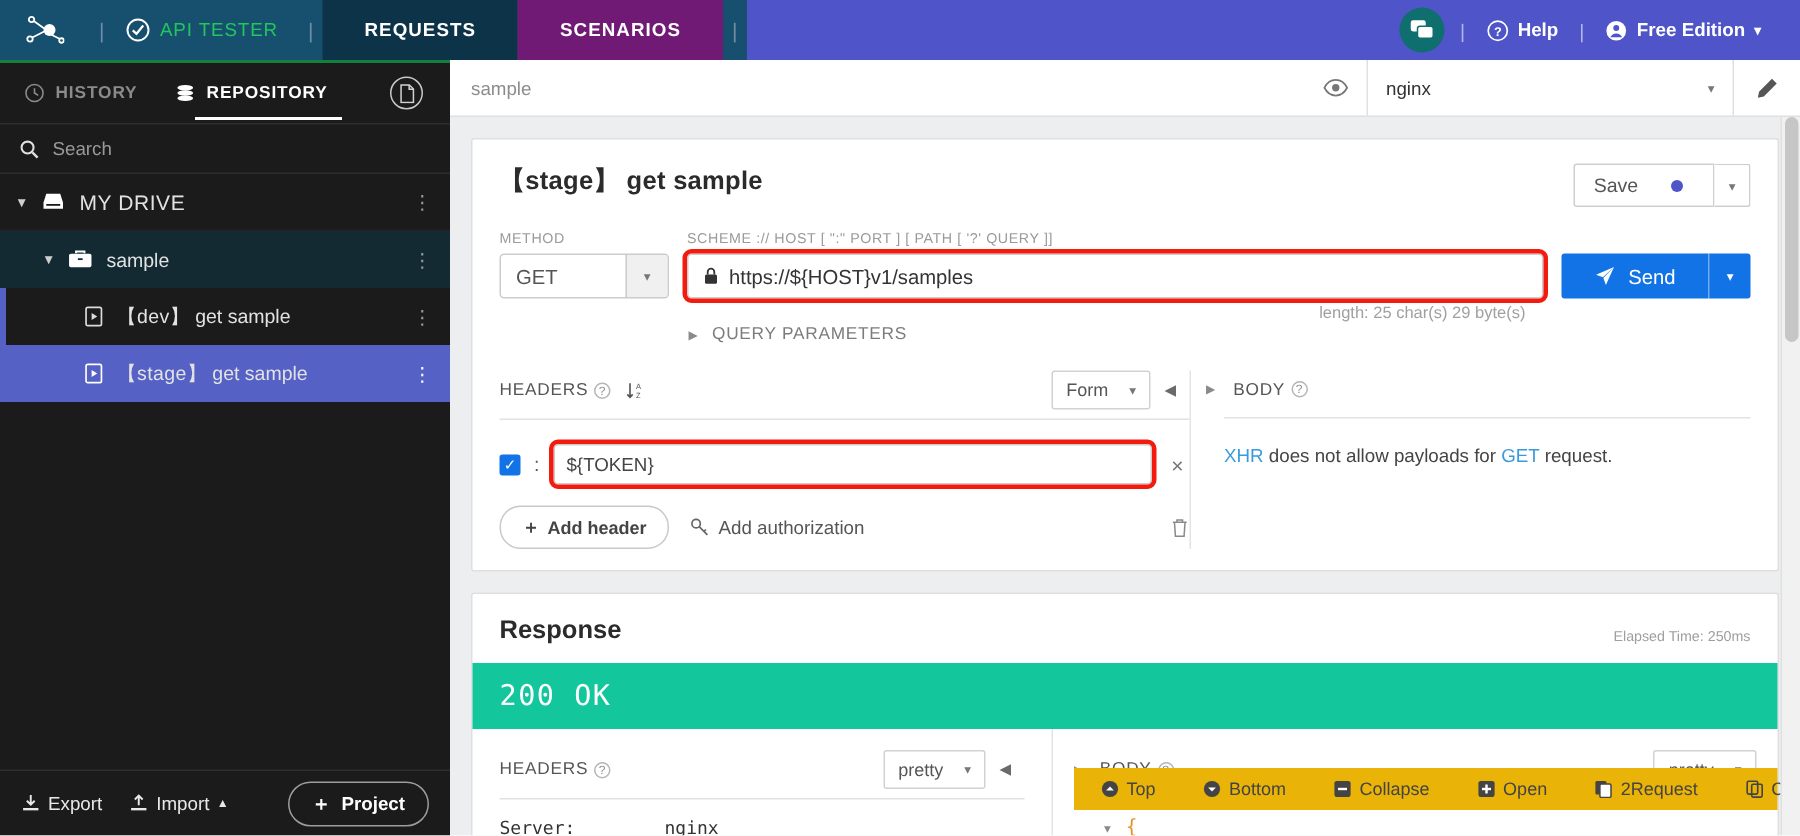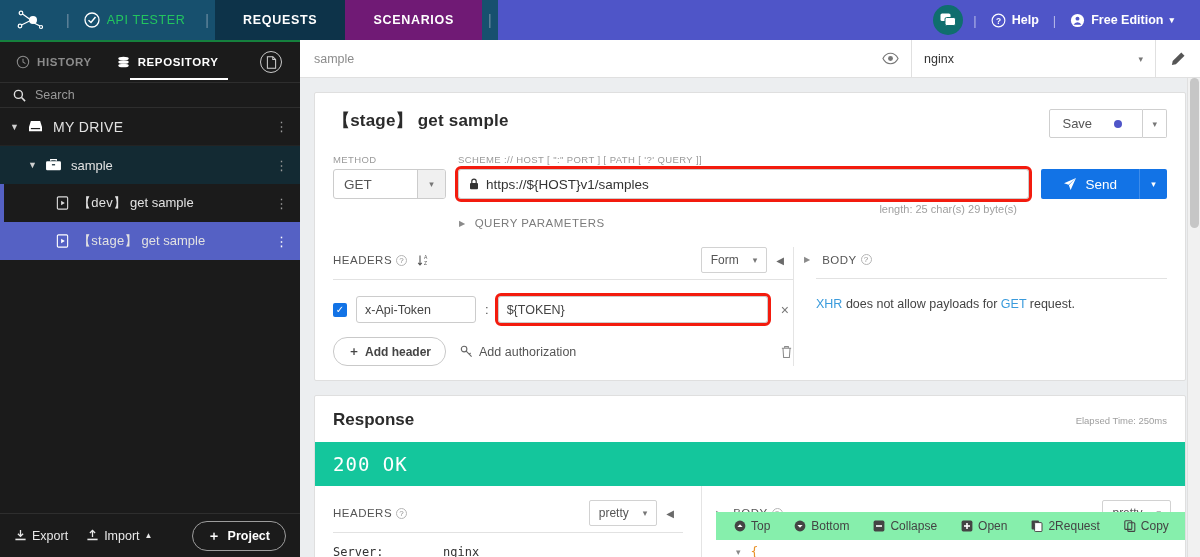--- a/index.html
+++ b/index.html
@@ -70,21 +70,21 @@
   .sb-tab.active::after {
     content: ""; position: absolute; bottom: 2px; left: 130px; width: 98px;
     height: 2px; background: #fff;
   }
   .sb-doc-btn { margin-left: auto; margin-right: 14px; }
   .circ-icon {
     width: 22px; height: 22px; border-radius: 50%;
     border: 1.4px solid #c9c9c9; display: flex; align-items: center; justify-content: center;
   }
   .sb-search {
-    height: 26px; display: flex; align-items: center; gap: 9px;
+    height: 34px; display: flex; align-items: center; gap: 9px;
     padding: 0 13px; border-top: 1px solid #2e2e2e; border-bottom: 1px solid #2e2e2e;
     color: #9a9a9a; font-size: 12.5px;
   }
   .tree { flex: 1; overflow: hidden; }
   .tree-row {
     display: flex; align-items: center; height: 38px;
     color: #e2e2e2; font-size: 13px; position: relative; padding-right: 12px;
   }
   .tree-row.drive { background: #1b1b1b; padding-left: 10px; border-bottom: 1px solid #232323; }
   .tree-row.folder { background: #132a33; padding-left: 28px; }
@@ -216,35 +216,35 @@
     border: 1px solid #c9c9c9; border-radius: 14px; padding: 5px 14px;
     font-size: 12px; color: #444; display: flex; align-items: center; gap: 5px; font-weight: bold;
   }
   .add-auth { font-size: 12.5px; color: #555; display: flex; align-items: center; gap: 6px; }
   .trash { margin-left: auto; color: #8a8a8a; font-size: 13px; }
 
   .body-note { font-size: 12.5px; color: #444; margin-top: 18px; }
   .body-note a { color: #3a9bdc; text-decoration: none; }
 
   .card-resp { margin-top: 14px; }
-  .resp-head { display: flex; align-items: center; padding: 14px 18px 12px 18px; }
+  .resp-head { display: flex; align-items: flex-end; padding: 14px 18px 12px 18px; }
   .resp-title { font-size: 17px; font-weight: bold; color: #2b2b2b; }
   .resp-elapsed { margin-left: auto; font-size: 9.5px; color: #9e9e9e; }
   .status-bar {
     background: #14c69c; color: #fff; padding: 11px 18px;
     font-family: "DejaVu Sans Mono", monospace; font-size: 19px; letter-spacing: 1px;
   }
   .resp-panes { display: flex; padding: 0 0 0 0; }
   .rp-left { flex: 0 0 386px; padding: 14px 18px 0 18px; }
   .rp-right { flex: 1; padding: 14px 0 0 14px; border-left: 1px solid #e4e4e4; position: relative; }
   .kv-row { display: flex; font-family: "DejaVu Sans Mono", monospace; font-size: 12px; color: #333; margin-top: 12px; }
   .kv-key { width: 110px; }
   .body-toolbar {
     position: absolute; left: 14px; right: 0; top: 26px;
-    background: #86efac; display: flex; align-items: center; gap: 4px; padding: 5px 8px;
+    background: #eab308; display: flex; align-items: center; gap: 12px; padding: 5px 8px;
   }
   .tb-btn { display: flex; align-items: center; gap: 5px; font-size: 12px; color: #444; padding: 2px 10px; }
   .json-line { position: absolute; left: 34px; top: 58px; display: flex; align-items: center; gap: 10px; }
   .json-caret { color: #8a8a8a; font-size: 9px; }
   .json-brace { color: #e8922a; font-family: "DejaVu Sans Mono", monospace; font-size: 13px; }
   .rp-right-head { display: flex; align-items: center; padding-right: 14px; }
 
   .scrollbar {
     position: absolute; right: 0; top: 0; bottom: 0; width: 13px; background: #f1f1f1;
     border-left: 1px solid #e0e0e0;
@@ -515,21 +515,20 @@
                 <div class="mini-sel">
                   <span>Form</span>
                   <span style="font-size:9px;color:#777">▾</span>
                 </div>
                 <div class="arrow-btn">◀</div>
               </div>
             </div>
 
             <div class="hdr-row">
               <div class="chk">✓</div>
-              <div class="hk-input">x-Api-Token</div>
               <div class="colon">:</div>
               <div class="hv-input hl-red">${TOKEN}</div>
               <div class="x-btn">×</div>
             </div>
 
             <div class="hdr-actions">
               <div class="add-header-btn">
                 <span>＋</span>
                 <span>Add header</span>
               </div>

